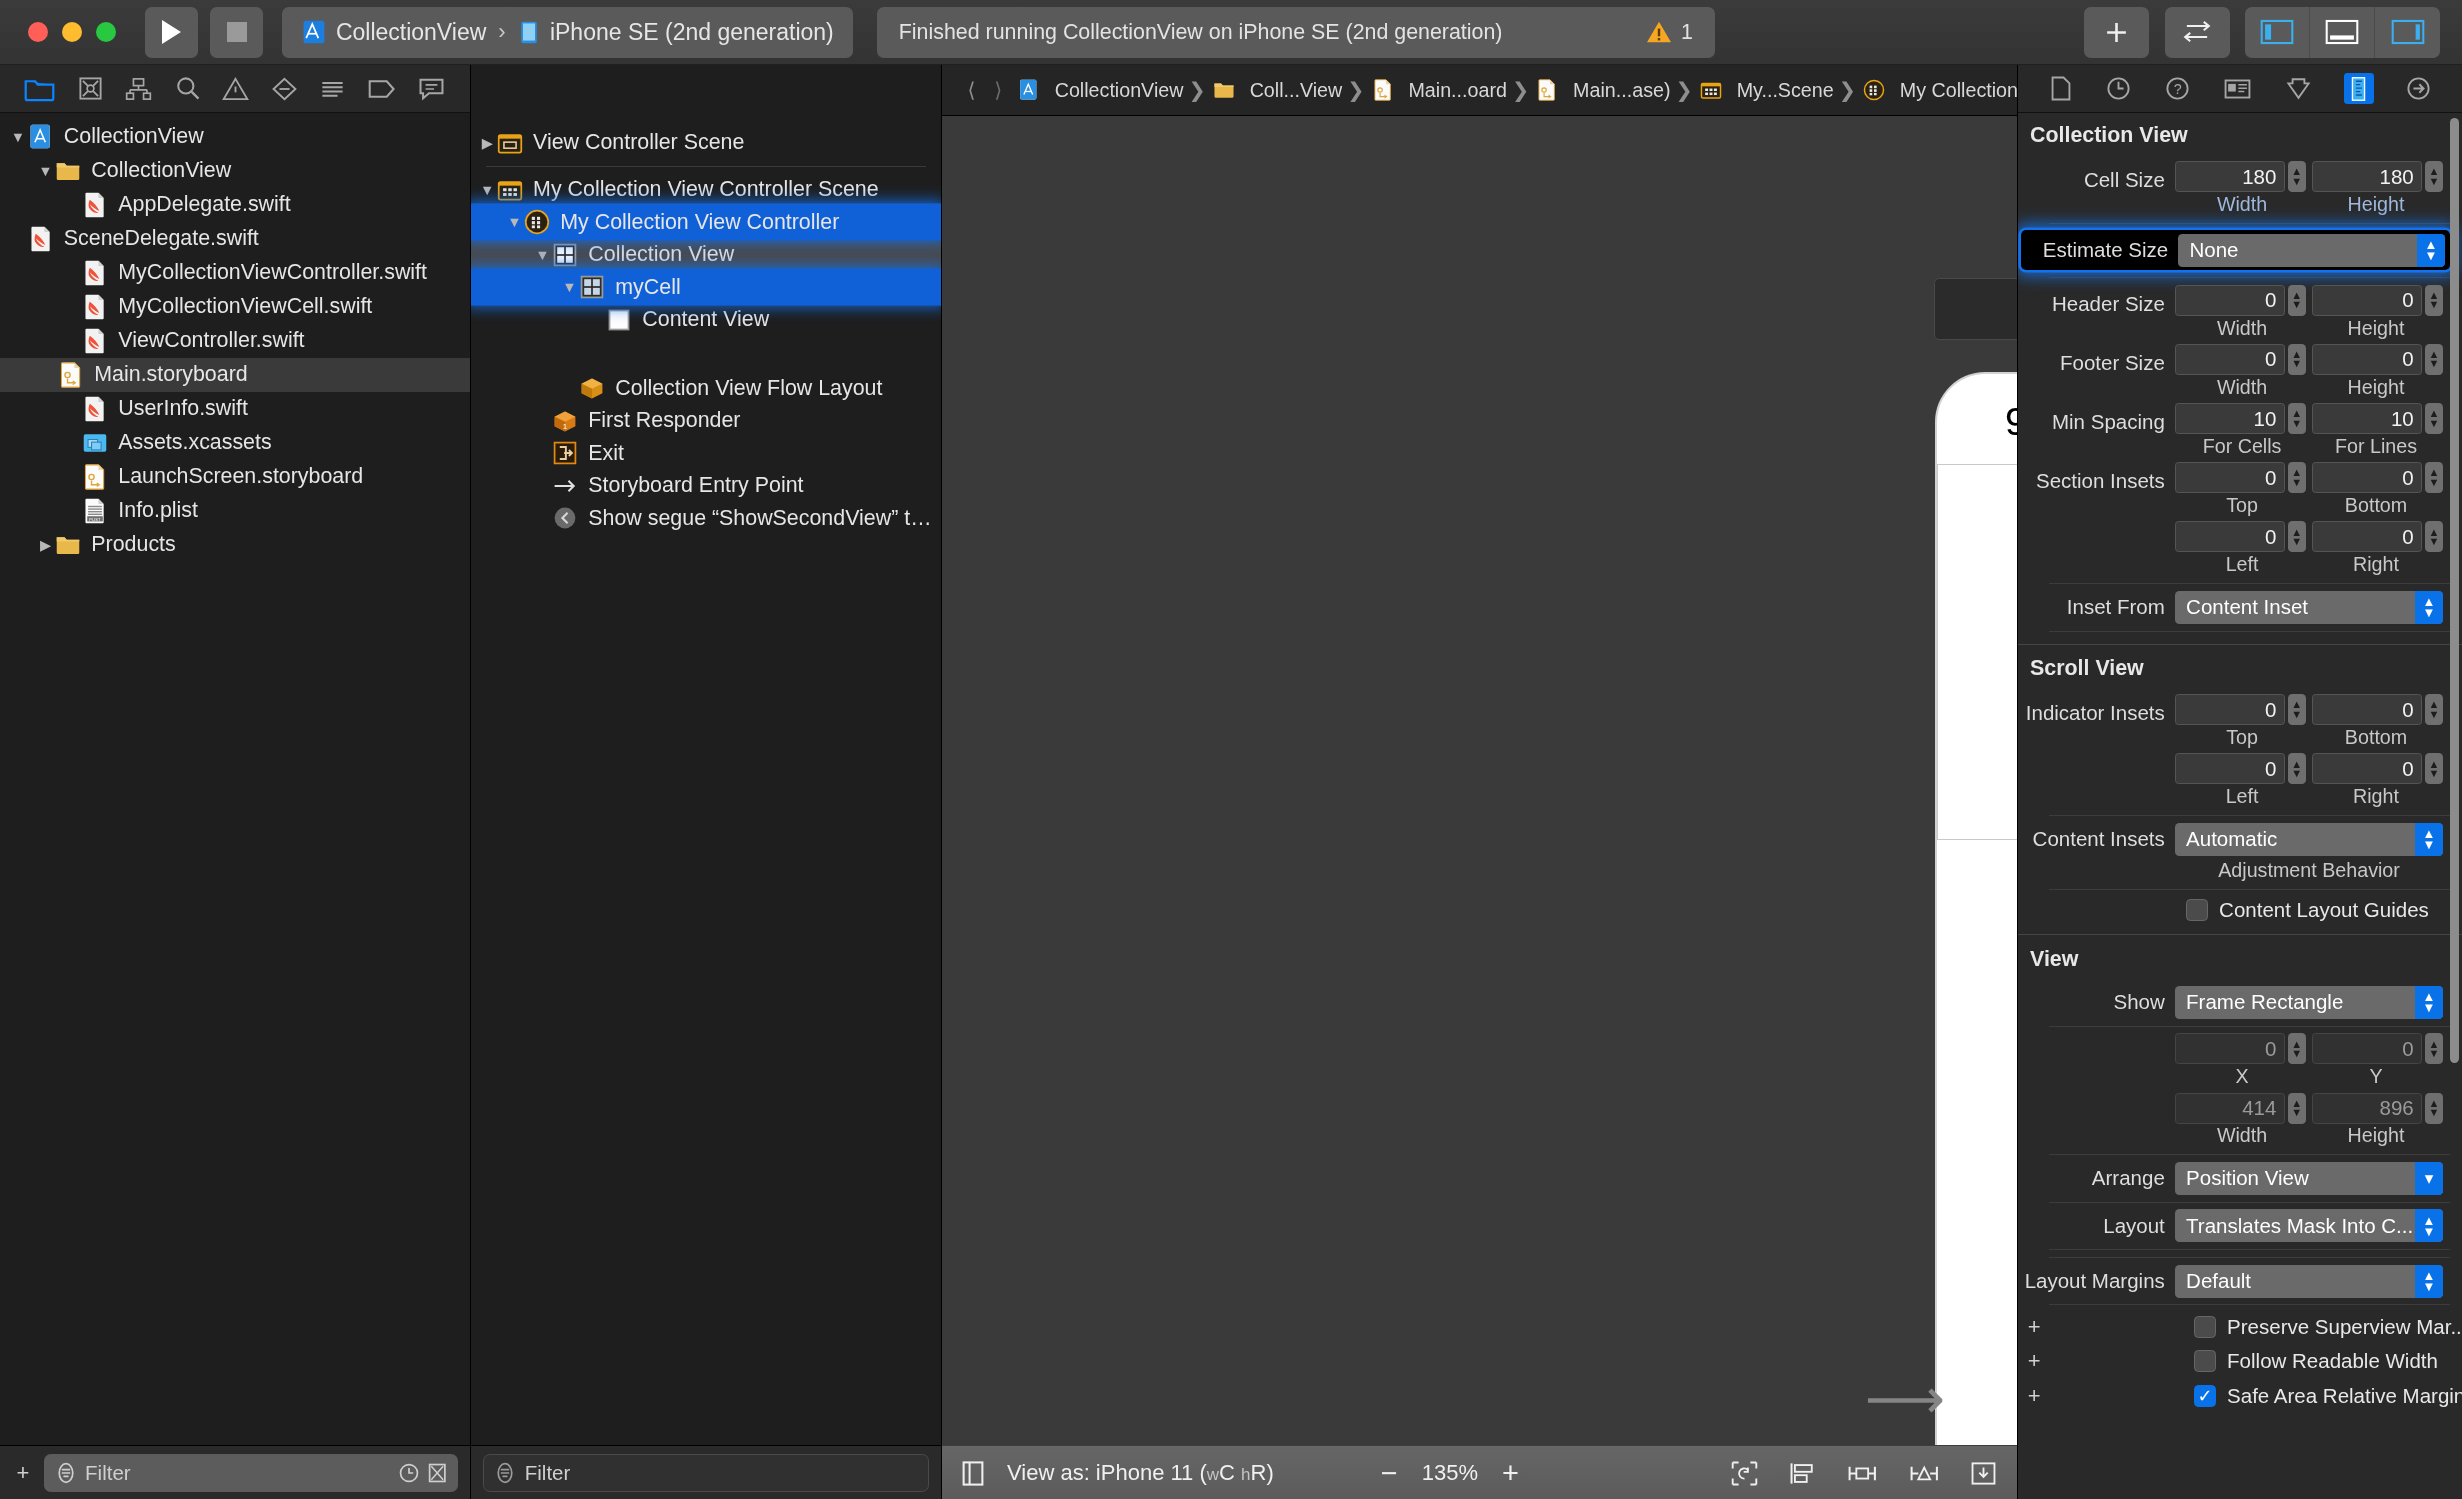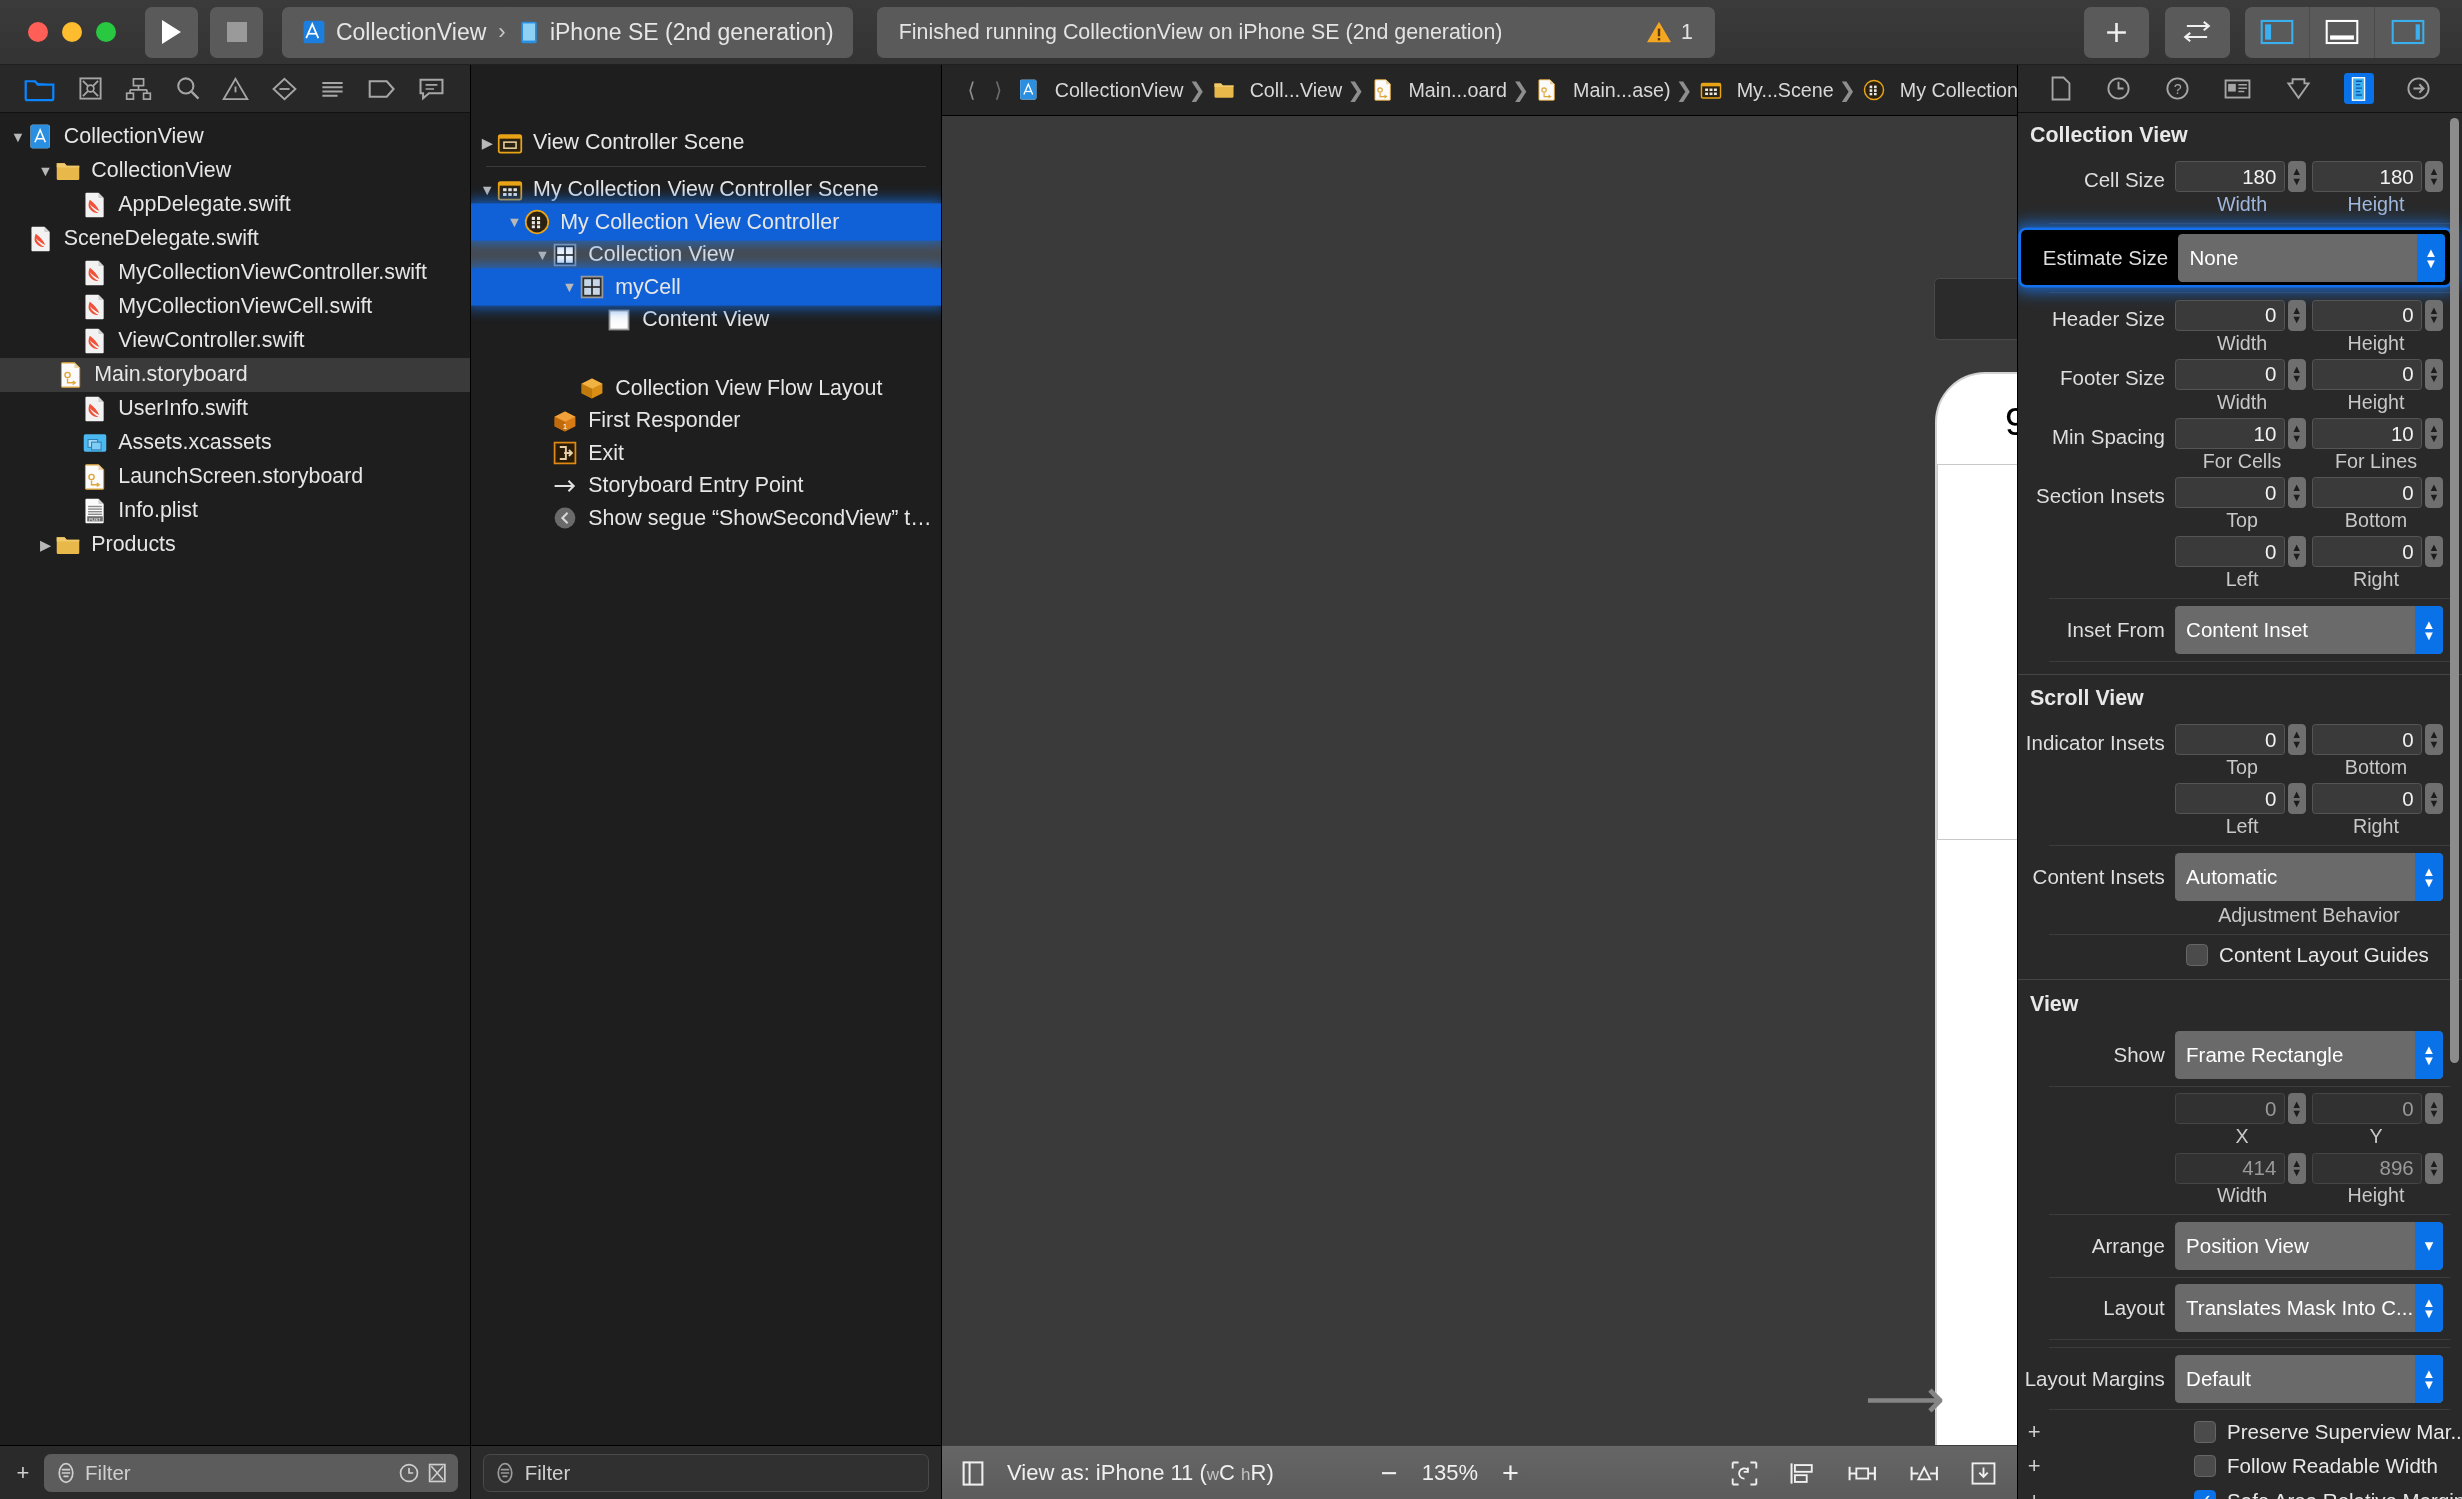--- a/index.html
+++ b/index.html
@@ -115,21 +115,21 @@
   }
   .numfield.dim{color:#9a9a9a;background:#313131;border-color:#454545;}
   .stepper{width:18px;height:31px;background:#6f6f6f;border-radius:4.3px;display:flex;flex-direction:column;align-items:center;justify-content:center;color:#1c1c1c;font-size:11px;line-height:9.4px;}
   .sublabels{display:flex;padding:0.9px 19px 0 5.1px;justify-content:flex-end;}
   .sublabels .sp{width:152px;flex:0 0 152px;}
   .sublabels .s{flex:1;text-align:center;font-size:19.7px;color:#c8c8c8;}
   .sublabels .s.blue{color:#9fb8dd;}
 
   .selectrow{display:flex;align-items:center;padding:0 19px 0 5.1px;margin-top:5.1px;}
   .popup{
-    flex:1;height:48px;background:#6a6a6a;border-radius:4.3px;display:flex;align-items:center;
+    flex:1;height:33px;background:#6a6a6a;border-radius:4.3px;display:flex;align-items:center;
     padding-left:11px;font-size:20.5px;color:#ffffff;position:relative;overflow:hidden;
   }
   .popup .arr{position:absolute;right:0;top:0;width:28px;height:100%;background:#0a72e8;display:flex;flex-direction:column;align-items:center;justify-content:center;color:#fff;font-size:13px;line-height:11px;}
   .popup .arr.single{font-size:17px;}
   .hilite{background:#000;padding:3.4px 5.1px;border-radius:5.1px;box-shadow:0 0 0 2.6px #1272ef, 0 0 15.4px 6.8px rgba(25,120,240,.75);}
   .chkrow{display:flex;align-items:center;padding-left:5.1px;margin-top:8.5px;gap:11px;}
   .chkrow .sp{width:152px;flex:0 0 152px;}
   .chk{width:22px;height:22px;border-radius:4.3px;background:#4b4b4b;border:0.9px solid #666;flex:0 0 22px;}
   .chk.on{background:#0a72e8;border-color:#0a72e8;display:flex;align-items:center;justify-content:center;color:#fff;font-size:18px;}
   .chktxt{font-size:20.5px;color:#e8e8e8;white-space:nowrap;}

